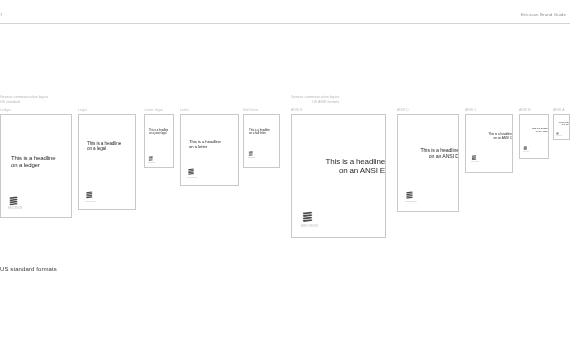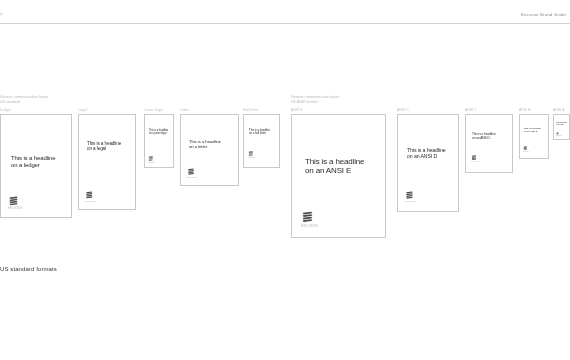--- a/index.html
+++ b/index.html
@@ -24,21 +24,21 @@
     font-size: 4.4px; color: #8e8e8e; letter-spacing: .12px;
   }
   .header-rule {
     position: absolute; left: 0; top: 23px; width: 570px; height: 1px;
     background: #d3d3d3;
   }
 
   
   .section { position: absolute; top: 0; height: 360px; }
   .section.left  { left: 0px;   width: 285px; }
-  .section.right { left: 291px; width: 279px; }
+  .section.right { left: 291px; width: 279px; text-align: right; }
 
   .sect-kicker {
     position: absolute; top: 95px; left: 0;
     font-size: 3.4px; line-height: 1.45; color: #b2b2b2;
     letter-spacing: .1px; white-space: pre-line;
   }
 
   .formats { position: absolute; top: 108px; left: 0; }
 
   

